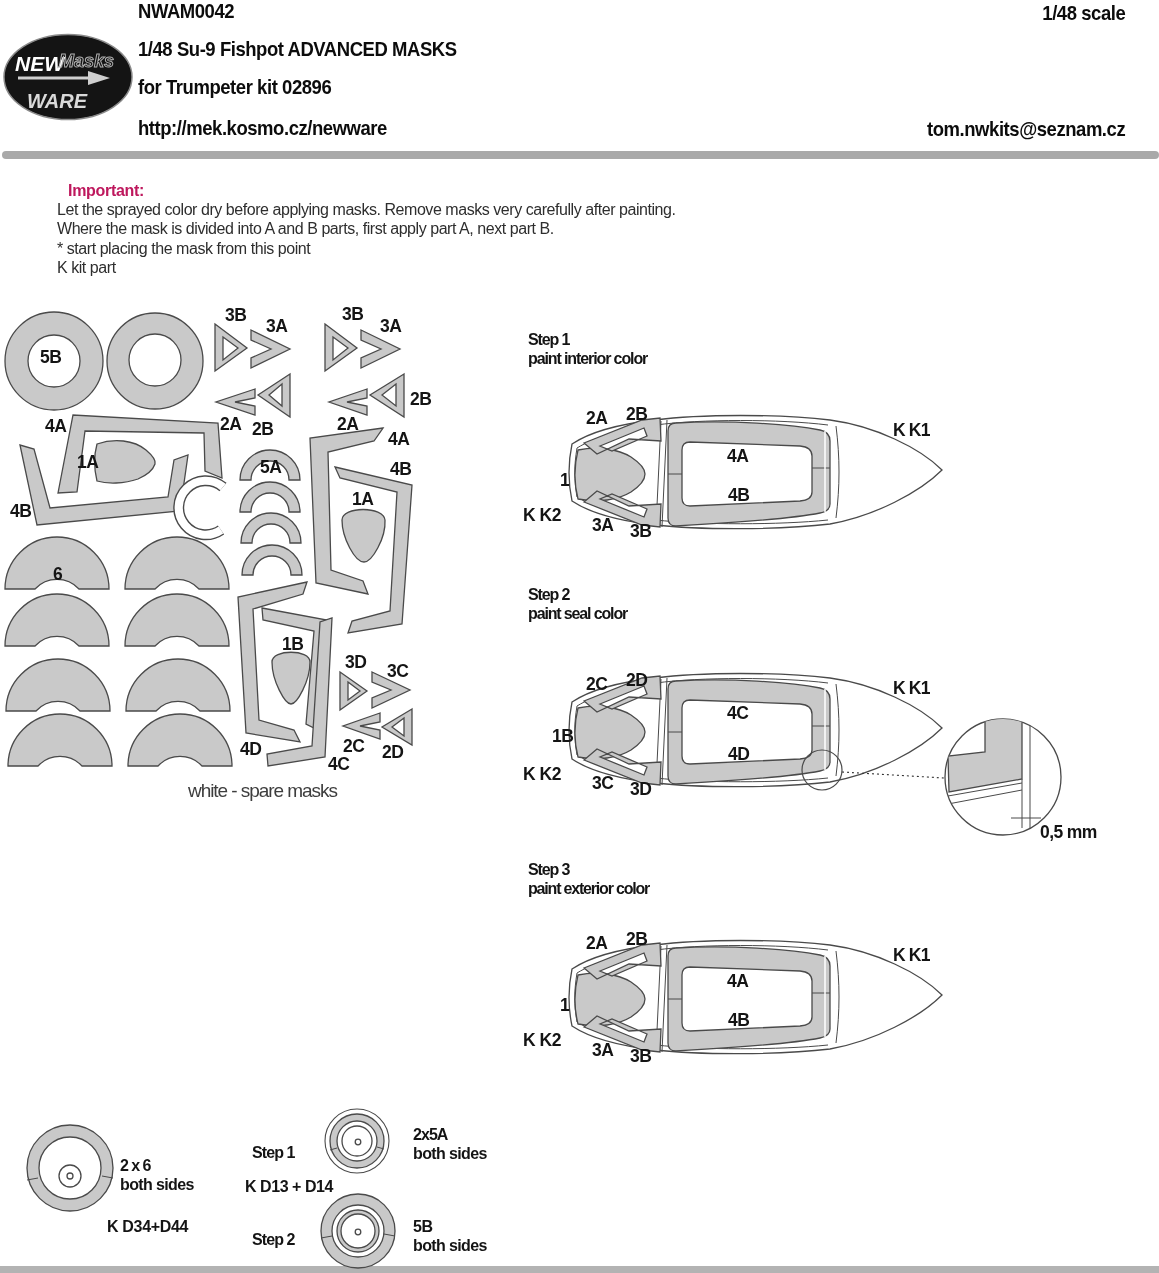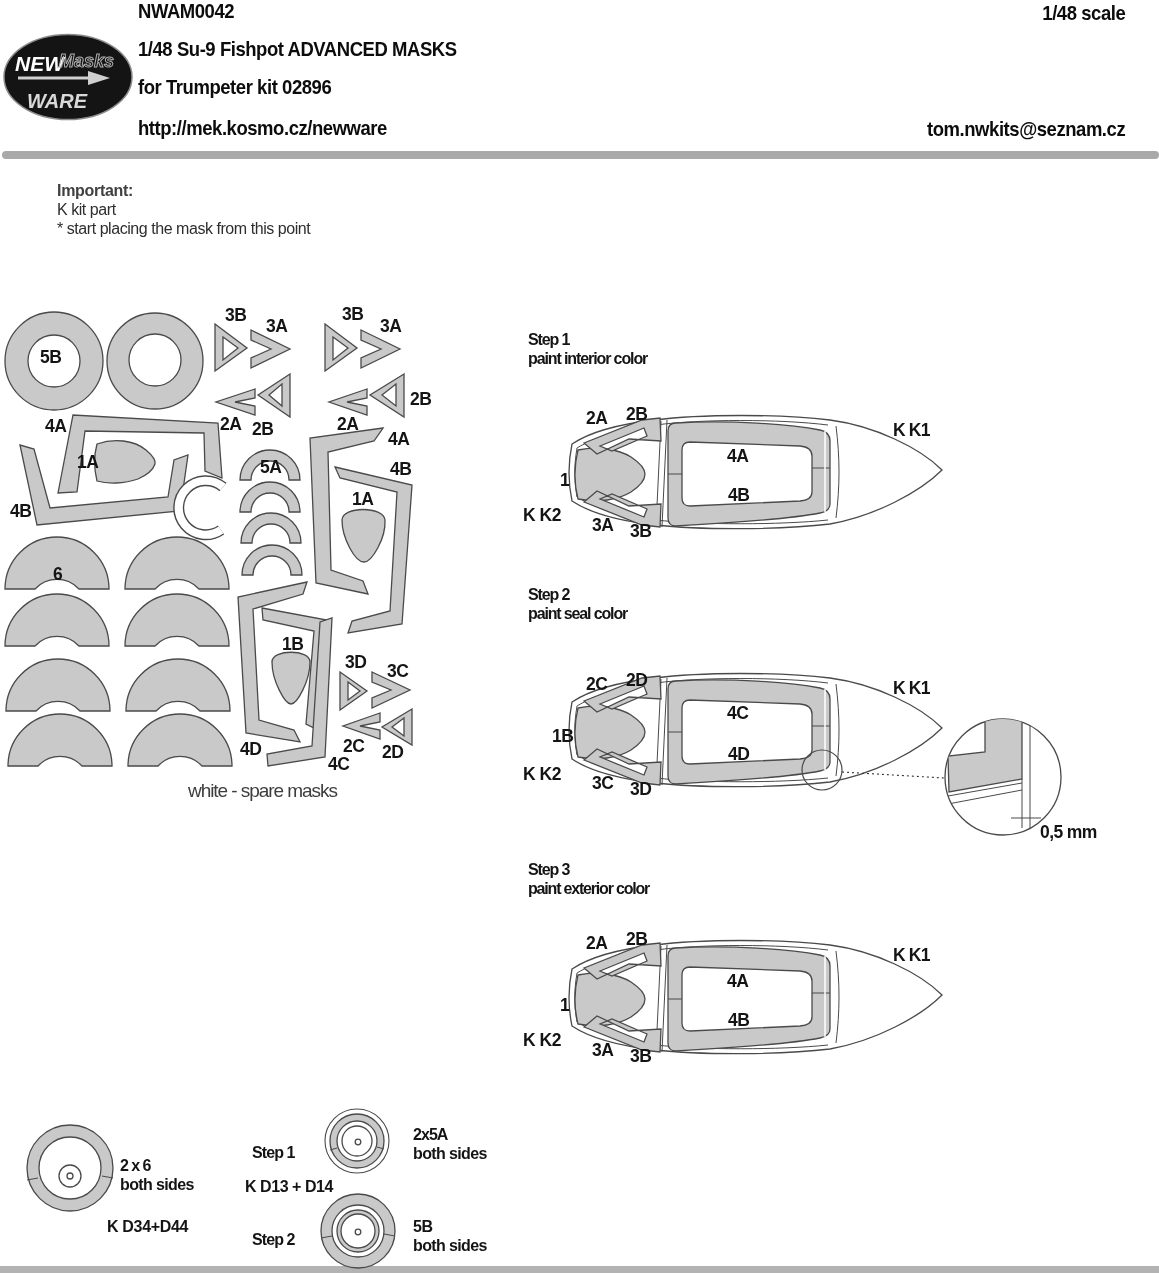--- a/index.html
+++ b/index.html
@@ -7,21 +7,21 @@
         font-family:"Liberation Sans",sans-serif;}
   
   .h-line{position:absolute;left:138px;white-space:nowrap;color:#0c0c0c;
           font:700 21px "Liberation Sans",sans-serif;letter-spacing:-0.5px;
           transform:scaleX(0.88);transform-origin:0 0;}
   .h-right{position:absolute;right:34px;white-space:nowrap;color:#0c0c0c;
            font:700 21px "Liberation Sans",sans-serif;letter-spacing:-0.5px;
            transform:scaleX(0.88);transform-origin:100% 0;}
   
   .imp{position:absolute;left:57px;top:181px;color:#2e2e2e;}
-  .imp-h{font:700 16px/19px "Liberation Sans",sans-serif;letter-spacing:-0.3px;color:#404040;}
+  .imp-h{font:700 16px/19px "Liberation Sans",sans-serif;letter-spacing:-0.3px;color:#be185d;margin-left:11px;}
   .imp-l{font:400 16px/19.3px "Liberation Sans",sans-serif;letter-spacing:-0.45px;}
   
   svg.art{position:absolute;left:0;top:0;}
   .mask{fill:#c9c9c9;stroke:#4a4a4a;stroke-width:1.3;}
   .whitepc{fill:#ffffff;stroke:#4a4a4a;stroke-width:1.3;}
   .ln{fill:none;stroke:#4a4a4a;stroke-width:1;}
   text{font-family:"Liberation Sans",sans-serif;fill:#141414;}
   .t{font-weight:700;font-size:17.5px;letter-spacing:-0.4px;}
   .th{font-weight:700;font-size:16px;letter-spacing:-0.3px;}
   .tw{font-weight:700;font-size:16px;letter-spacing:-0.4px;}
@@ -49,22 +49,24 @@
     <div class="h-line" style="top:-1px">NWAM0042</div>
     <div class="h-line" style="top:37px">1/48 Su-9 Fishpot ADVANCED MASKS</div>
     <div class="h-line" style="top:75px">for Trumpeter kit 02896</div>
     <div class="h-line" style="top:116px">http://mek.kosmo.cz/newware</div>
     <div class="h-right" style="top:1px">1/48 scale</div>
     <div class="h-right" style="top:117px">tom.nwkits@seznam.cz</div>
   </div>
 
   <div class="imp">
     <div class="imp-h">Important:</div>
+    <div class="imp-l">Let the sprayed color dry before applying masks. Remove masks very carefully after painting.</div>
+    <div class="imp-l">Where the mask is divided into A and B parts, first apply part A, next part B.</div>
+    <div class="imp-l">*  start placing the mask from this point</div>
     <div class="imp-l">K kit part</div>
-    <div class="imp-l">*  start placing the mask from this point</div>
   </div>
 
   <svg class="art" width="1159" height="1273" viewBox="0 0 1159 1273">
     <defs>
       <g id="canopy">
         <path class="whitepc" d="M 572 444 C 590 432 620 424 655 420 C 700 414 780 414 830 420
                  C 875 426 920 448 942 470 C 920 492 875 516 830 524 C 780 530 700 530 655 525
                  C 620 521 590 513 572 501 C 568 482 568 463 572 444 Z"></path>
         <path class="ln" d="M 577 448 C 595 437 622 429 656 425 C 700 419 780 419 828 425
                  M 577 497 C 595 508 622 515 656 520 C 700 525 780 525 828 520

